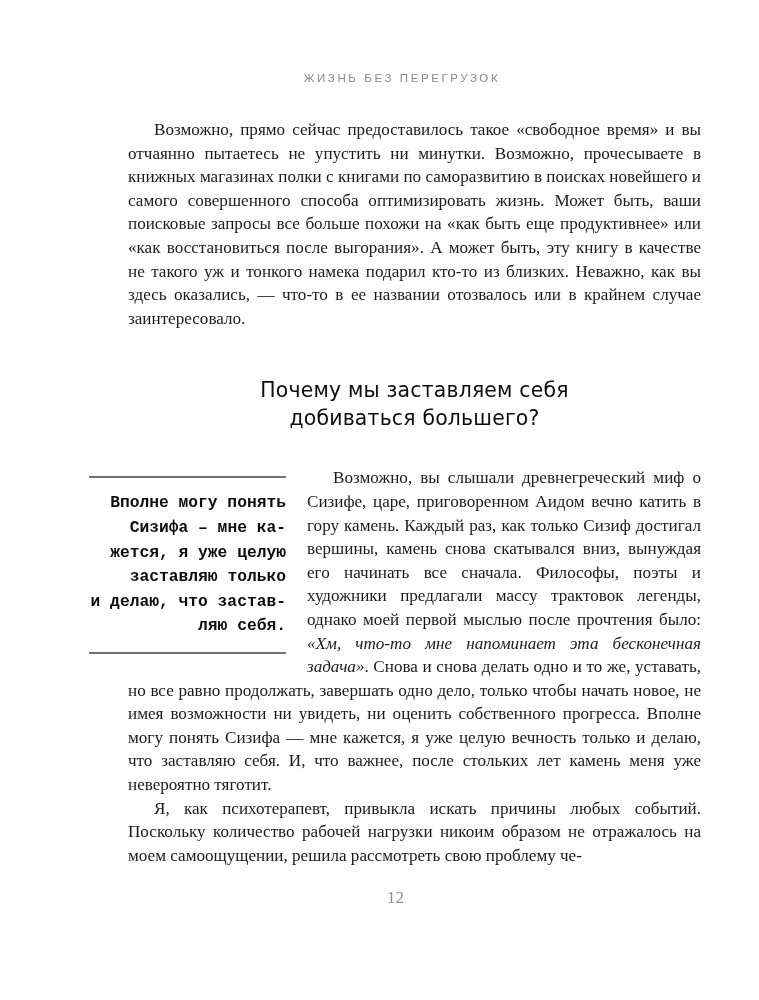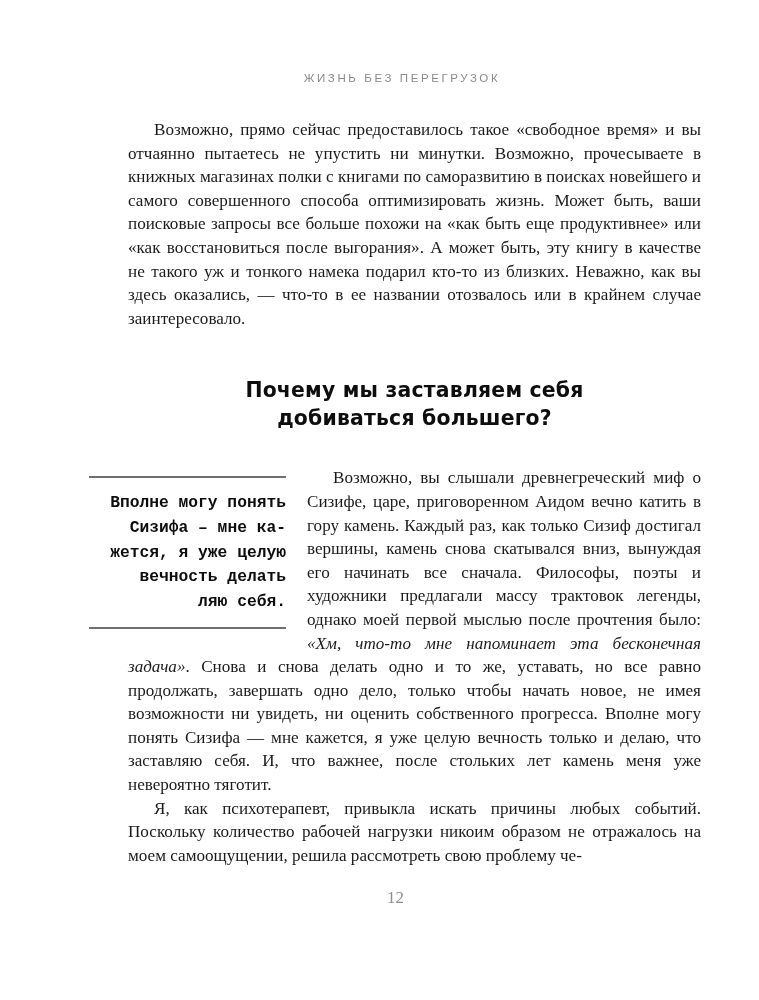--- a/index.html
+++ b/index.html
@@ -63,21 +63,21 @@
   p.body-text em {
     font-style: italic;
   }
 
   
   .section-heading {
     margin: 0;
     padding: 0;
     text-align: center;
     font-family: "DejaVu Sans", "Liberation Sans", sans-serif;
-    font-weight: 700;
+    font-weight: 400;
     font-size: 20.4px;
     line-height: 28px;
     letter-spacing: 0.2px;
     color: #0d0d0d;
   }
   .section-heading .hl {
     display: block;
   }
 
   
@@ -154,21 +154,22 @@
     <div class="gap-after-heading"></div>
 
     <div class="clearfix">
 
       <aside class="pullquote">
         <div class="rule"></div>
         <div class="quote-body">
           <span class="ql">Вполне могу понять</span>
           <span class="ql">Сизифа – мне ка-</span>
           <span class="ql">жется, я уже целую</span>
-          <span class="ql">вечность делать</span>
+          <span class="ql">заставляю только</span>
+          <span class="ql">и делаю, что застав-</span>
           <span class="ql">ляю себя.</span>
         </div>
         <div class="rule"></div>
       </aside>
 
       <p class="body-text"><span>Возможно, вы слышали древнегреческий миф о Сизифе, царе, приговоренном Аидом вечно катить в гору камень. Каждый раз, как только Сизиф достигал вершины, камень снова скатывался вниз, вынуждая его начинать все сначала. Философы, поэты и художники предлагали массу трактовок легенды, однако моей первой мыслью после прочтения было: </span><em>«Хм, что-то мне напоминает эта бесконечная задача»</em><span>. Снова и снова делать одно и то же, уставать, но все равно продолжать, завершать одно дело, только чтобы начать новое, не имея возможности ни увидеть, ни оценить собственного прогресса. Вполне могу понять Сизифа — мне кажется, я уже целую вечность только и делаю, что заставляю себя. И, что важнее, после стольких лет камень меня уже невероятно тяготит.</span></p>
 
     </div>
 
     <p class="body-text">Я, как психотерапевт, привыкла искать причины любых событий. Поскольку количество рабочей нагрузки никоим образом не отражалось на моем самоощущении, решила рассмотреть свою проблему че-</p>

